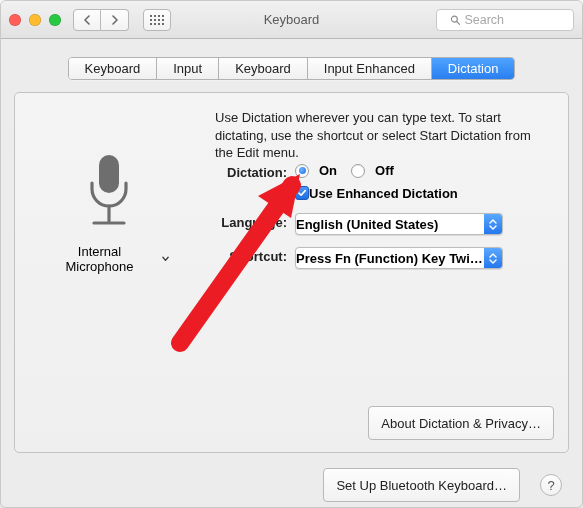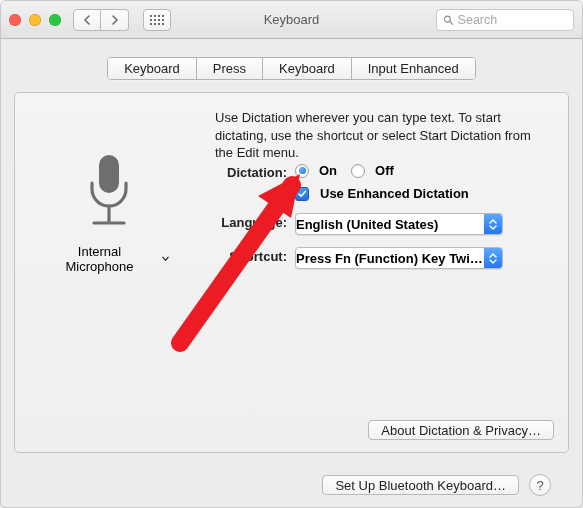--- a/index.html
+++ b/index.html
@@ -63,21 +63,21 @@
     display:flex; align-items:center; justify-content:center;
   }
   .toolbar-title {
     position:absolute; left:0; right:0; text-align:center;
     color:#5a5a5a; font-size:13px; pointer-events:none;
   }
   .search {
     margin-left:auto;
     display:flex; align-items:center;
     background:#fff; border:1px solid #c9c8c8; border-radius:4px;
-    height:22px; width:138px; padding:0 6px;
+    height:22px; width:138px; padding:0 13px;
     gap:4px;
   }
   .search input {
     border:none; outline:none; width:100%; font-size:12.5px;
     color:#333;
     background:transparent;
   }
   .search input::placeholder { color:#a8a7a7; }
   .content {
     flex:1; display:flex; flex-direction:column;
@@ -145,21 +145,21 @@
     border:1px solid #9c9c9c;
     background:#fff;
     display:flex; align-items:center; justify-content:center;
     box-shadow: inset 0 1px 1px rgba(0,0,0,0.08);
   }
   .radio .dot.on::after {
     content:""; width:7px; height:7px; border-radius:50%;
     background: radial-gradient(circle at 35% 35%, #6fb4ff, #1d6de6);
   }
   .checkrow {
-    display:flex; align-items:center; gap:11px; font-size:13px;
+    display:flex; align-items:flex-start; gap:0; font-size:13px;
   }
   .check {
     width:14px; height:14px; border-radius:3px;
     background: linear-gradient(#4b97f7,#1f6de4);
     border:1px solid #1c5ac1;
     display:flex; align-items:center; justify-content:center;
     color:#fff;
   }
   .checkdesc {
     font-size:11px; color:#6d6d6d; margin:3px 0 2px 20px; line-height:1.3; max-width:240px;
@@ -180,29 +180,29 @@
     width:18px; height:100%;
     background: linear-gradient(#5aa8ff,#2477ee);
     display:flex; flex-direction:column; align-items:center; justify-content:center;
     gap:1px;
   }
   .arrowbox svg { display:block }
   .footerbtn, .btn {
     display:inline-flex; align-items:center;
     background: linear-gradient(#fdfdfd,#f2f2f2);
     border:1px solid #b9b8b8; border-radius:4px;
-    height:20px; padding:0 12px;
+    height:34px; padding:0 12px;
     font-size:13px; color:#222;
   }
   .about {
     position:absolute; right:14px; bottom:12px;
   }
   .bottombar {
     height:44px; display:flex; align-items:center; justify-content:flex-end;
-    padding: 0 31px; gap:10px;
+    padding: 0 20px; gap:20px;
   }
   .helpbtn {
     width:22px; height:22px; border-radius:50%; border:1px solid #b9b8b8;
     background: linear-gradient(#fdfdfd,#f2f2f2);
     display:flex; align-items:center; justify-content:center;
     font-weight:500; color:#555;
     font-size:13px;
   }
   
   .annot {
@@ -257,23 +257,24 @@
           <line x1="8" y1="8" x2="11" y2="11" stroke="#8c8c8c" stroke-width="1.3" stroke-linecap="round"></line>
         </svg>
       <input type="text" placeholder="Search" style="">
     </div>
   </div>
 
   <div class="content">
 
     <div class="tabs">
       <div class="tab">Keyboard</div>
-      <div class="tab">Press</div>
+      <div class="tab">Input</div>
       <div class="tab">Keyboard</div>
       <div class="tab">Input Enhanced</div>
+      <div class="tab active">Dictation</div>
     </div>
 
     <div class="pane">
 
       <div class="intro">Use Dictation wherever you can type text. To start dictating, use the shortcut or select Start Dictation from the Edit menu.</div>
 
       <div class="micside">
         <svg width="60" height="78" viewBox="0 0 60 78">
           <g stroke="#6e6e6e" stroke-width="3.2" fill="none" stroke-linecap="round" stroke-linejoin="round">
             <rect x="20" y="2" width="20" height="38" rx="10" fill="#6e6e6e" stroke="none"></rect>

